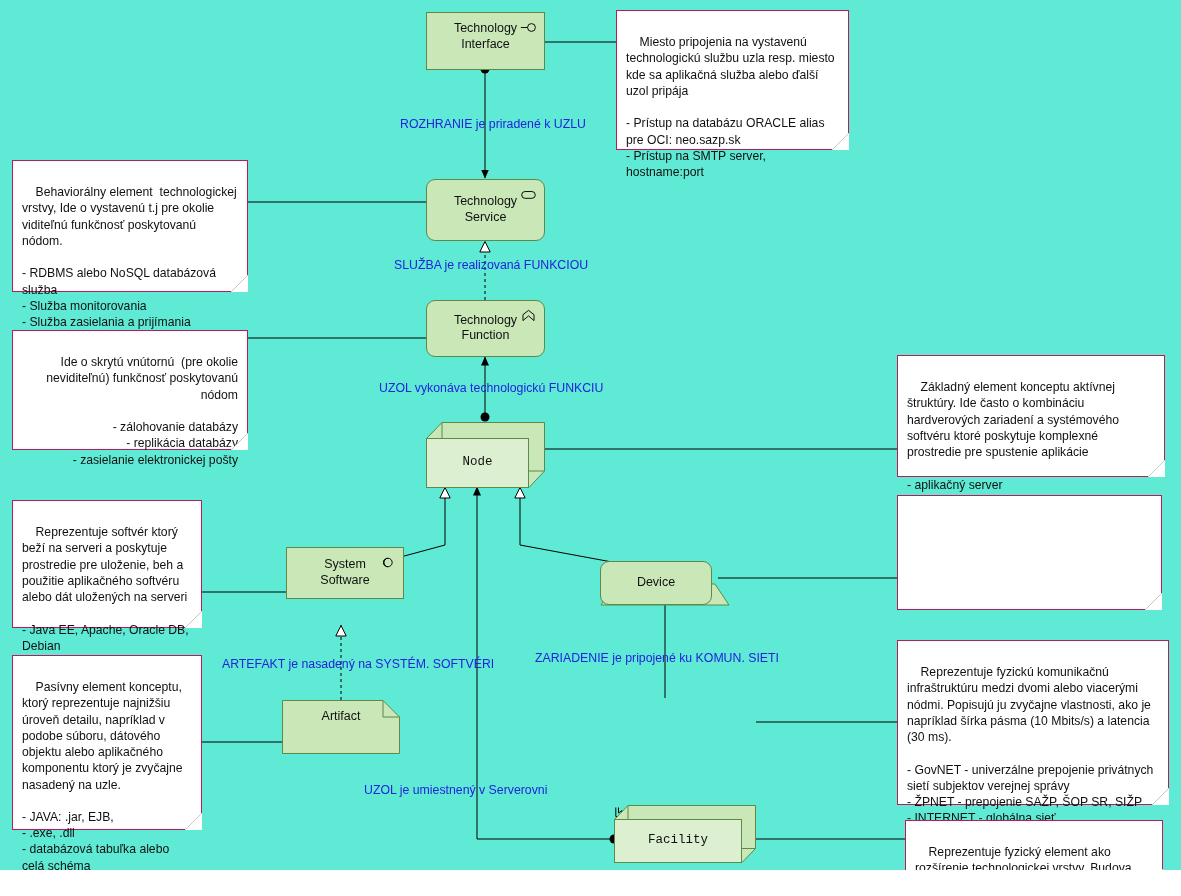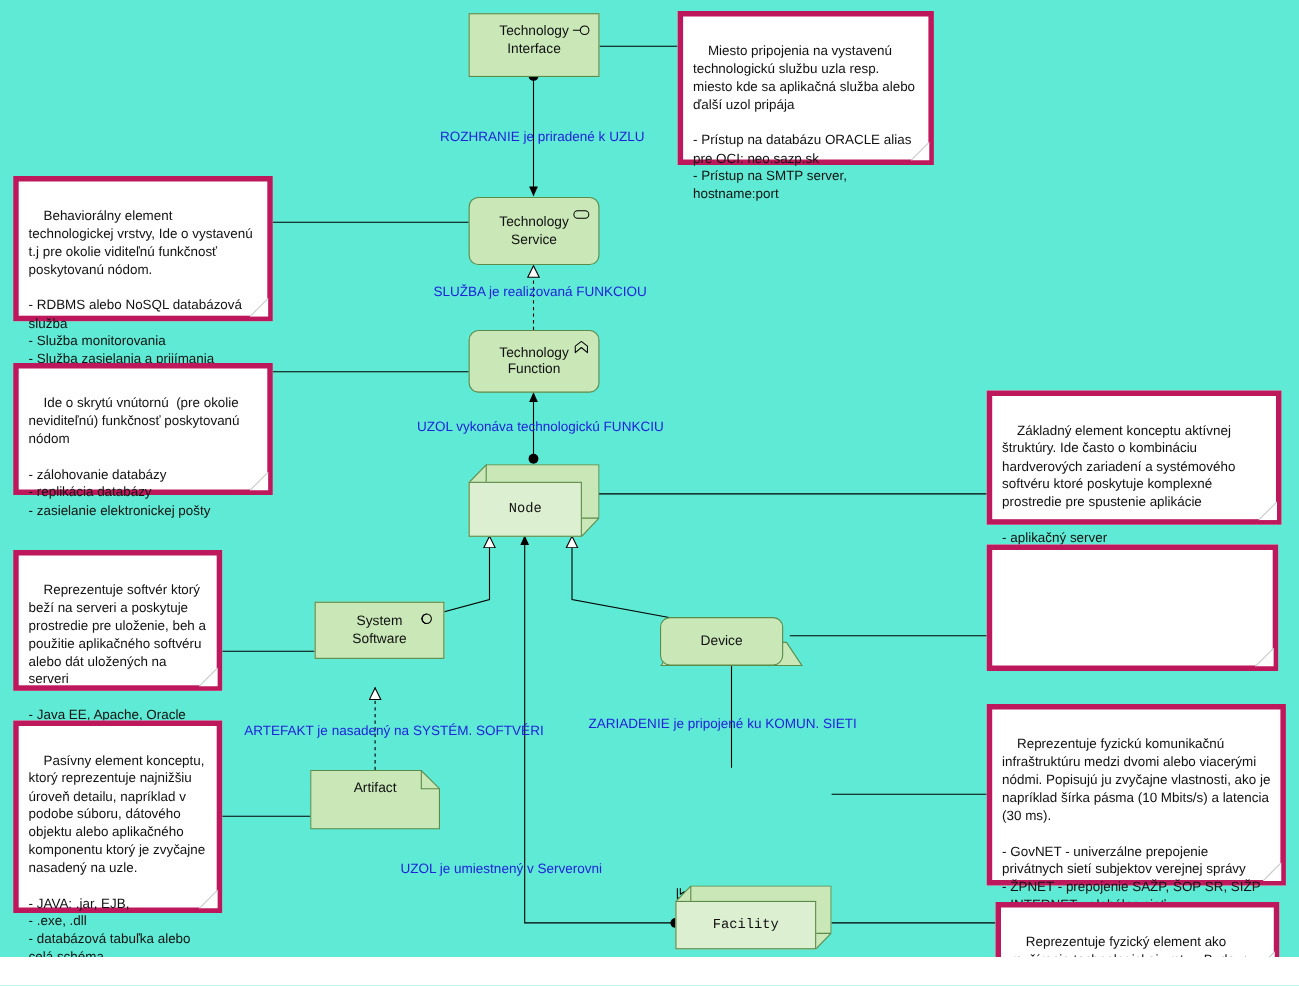--- a/index.html
+++ b/index.html
@@ -104,21 +104,21 @@
     text-align: center;
     color: #111;
     z-index: 7;
   }
 
   
   .note {
     position: absolute;
     box-sizing: border-box;
     background: #ffffff;
-    border: 5px solid #be185d;
+    border: 1px solid #be185d;
     font-size: 12.2px;
     color: #111;
     line-height: 1.33;
     padding: 7px 9px 7px 9px;
     white-space: pre-wrap;
     z-index: 3;
   }
   .note .foldline {
     position: absolute;
     right: -1px;
@@ -294,21 +294,21 @@
 
 - RDBMS alebo NoSQL databázová služba
 - Služba monitorovania
 - Služba zasielania a prijímania elektronickej pošty</span>
     <svg class="foldline" viewBox="0 0 17 17">
       <polygon points="0,17 17,17 17,0" fill="#ffffff"></polygon>
       <polyline points="0,17 17,0" fill="none" stroke="#c9c9c9" stroke-width="1"></polyline>
     </svg>
   </div>
 
-  <div class="note" style="left:12px; top:330px; width:236px; height:120px;">
+  <div class="note" style="left:12px; top:330px; width:236px; height:120px;text-align:right;">
     <span>Ide o skrytú vnútornú  (pre okolie neviditeľnú) funkčnosť poskytovanú nódom
 
 - zálohovanie databázy
 - replikácia databázy
 - zasielanie elektronickej pošty</span>
     <svg class="foldline" viewBox="0 0 17 17">
       <polygon points="0,17 17,17 17,0" fill="#ffffff"></polygon>
       <polyline points="0,17 17,0" fill="none" stroke="#c9c9c9" stroke-width="1"></polyline>
     </svg>
   </div>

